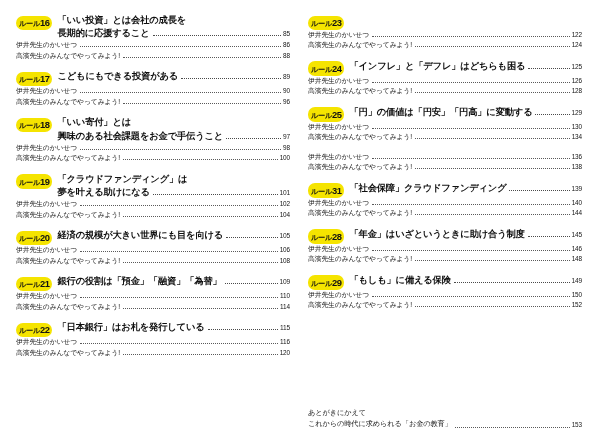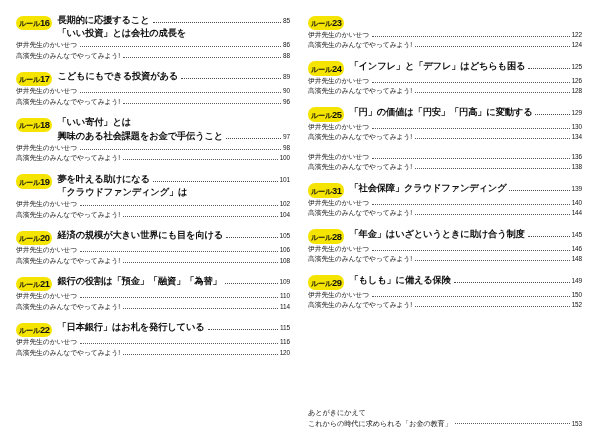--- a/index.html
+++ b/index.html
@@ -104,21 +104,21 @@
   .sub .pg {
     font-size: 6.4px;
     white-space: nowrap;
   }
   .tail {
     margin-top: auto;
     padding-top: 4px;
   }
   .tail .tail-line {
     display: flex;
-    align-items: center;
+    align-items: flex-end;
     font-size: 7.2px;
     line-height: 1.6;
     letter-spacing: -0.1px;
   }
   .tail .tail-line .dots {
     flex: 1 1 auto;
     border-bottom: 1px dotted #5a5a5a;
     margin: 0 2px 2px 3px;
     min-width: 6px;
     height: 0;
@@ -131,27 +131,27 @@
 <body>
 
 <div class="page">
 
   <div class="col" id="col-left">
       <div class="entry">
         <div class="entry-head">
           <div class="rule-badge"><span>ルール</span><span class="num">16</span></div>
           <div class="title-wrap">
             <div class="title-line">
+              <span class="t">「いい投資」とは会社の成長を</span>
+            </div>
+            <div class="title-line">
               <span class="t">長期的に応援すること</span>
               <span class="dots"></span>
               <span class="pg">85</span>
             </div>
-            <div class="title-line">
-              <span class="t">「いい投資」とは会社の成長を</span>
-            </div>
           </div>
         </div>
         <div class="sub">
           <span class="t">伊井先生のかいせつ</span>
           <span class="dots"></span>
           <span class="pg">86</span>
         </div>
         <div class="sub">
           <span class="t">高濱先生のみんなでやってみよう!</span>
           <span class="dots"></span>
@@ -203,26 +203,26 @@
           <span class="t">高濱先生のみんなでやってみよう!</span>
           <span class="dots"></span>
           <span class="pg">100</span>
         </div>
       </div>
       <div class="entry">
         <div class="entry-head">
           <div class="rule-badge"><span>ルール</span><span class="num">19</span></div>
           <div class="title-wrap">
             <div class="title-line">
+              <span class="t">「クラウドファンディング」は</span>
+            </div>
+            <div class="title-line">
               <span class="t">夢を叶える助けになる</span>
               <span class="dots"></span>
               <span class="pg">101</span>
-            </div>
-            <div class="title-line">
-              <span class="t">「クラウドファンディング」は</span>
             </div>
           </div>
         </div>
         <div class="sub">
           <span class="t">伊井先生のかいせつ</span>
           <span class="dots"></span>
           <span class="pg">102</span>
         </div>
         <div class="sub">
           <span class="t">高濱先生のみんなでやってみよう!</span>

